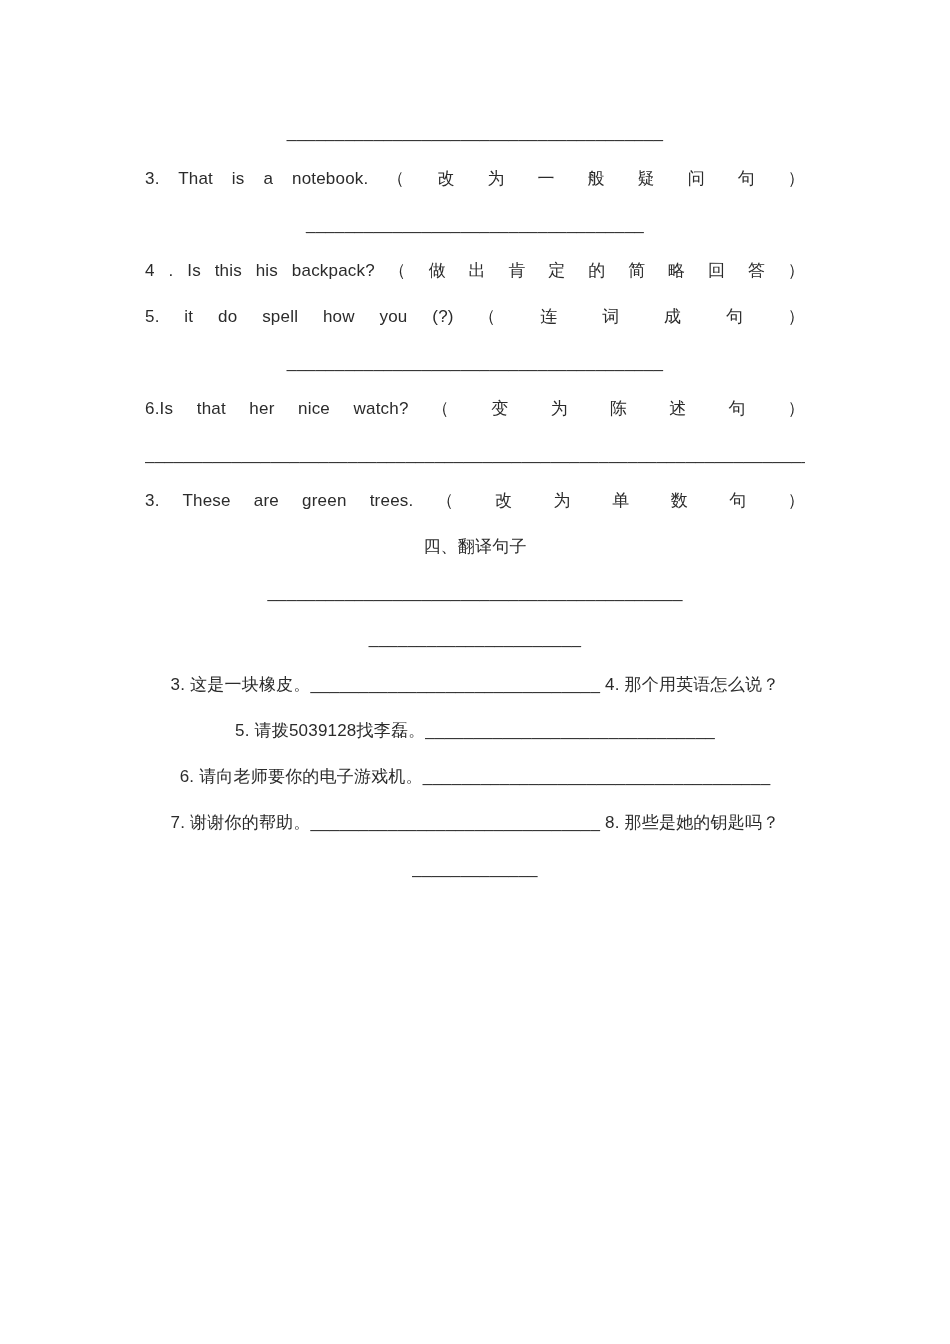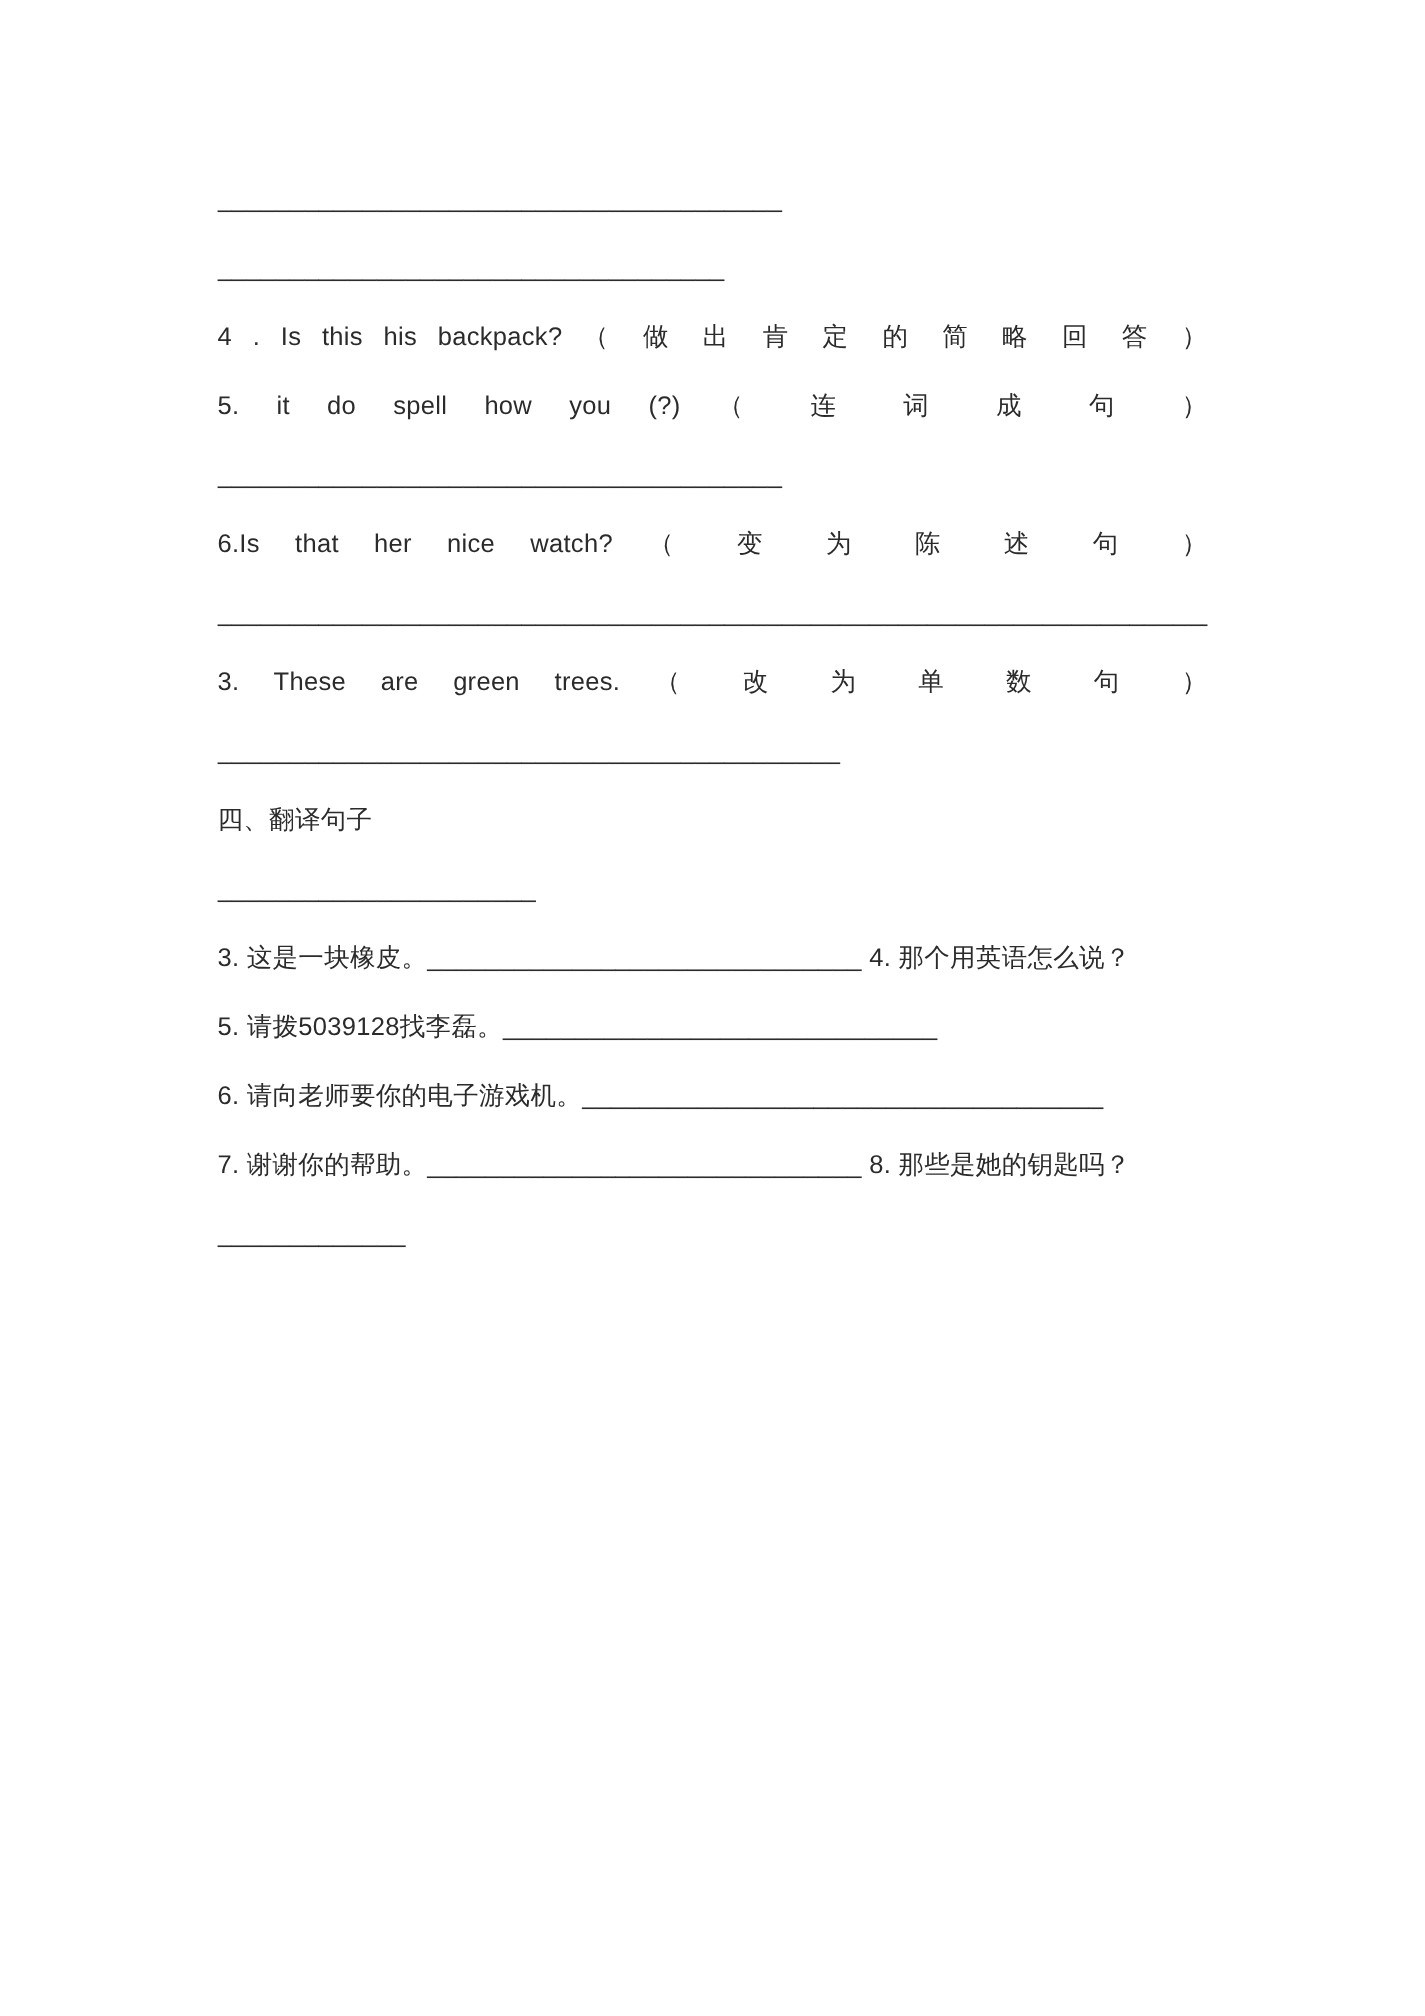--- a/index.html
+++ b/index.html
@@ -26,41 +26,42 @@
     font-size: 17px;
     white-space: pre-wrap;
     overflow: hidden;
     letter-spacing: 0.2px;
   }
   .line.justify {
     text-align: justify;
     text-align-last: justify;
   }
   .line.left {
-    text-align: left;
+    text-align: center;
   }
   .line.heading {
     font-size: 17px;
   }
 </style>
 </head>
 <body>
 
 <div class="content">
   <div id="lines-container">
       <div class="line left">_______________________________________</div>
+      <div class="line justify">3. That is a notebook. （ 改 为 一 般 疑 问 句 ）</div>
       <div class="line left">___________________________________</div>
       <div class="line justify">4 . Is this his backpack? （ 做 出 肯 定 的 简 略 回 答 ）</div>
       <div class="line justify">5. it do spell how you (?) （ 连 词 成 句 ）</div>
       <div class="line left">_______________________________________</div>
       <div class="line justify">6.Is that her nice watch? （ 变 为 陈 述 句 ）</div>
       <div class="line left">______________________________________________________________________</div>
       <div class="line justify">3. These are green trees. （ 改 为 单 数 句 ）</div>
+      <div class="line left heading">四、翻译句子</div>
       <div class="line left">___________________________________________</div>
-      <div class="line left heading">四、翻译句子</div>
       <div class="line left">______________________</div>
       <div class="line left">3. 这是一块橡皮。______________________________ 4. 那个用英语怎么说？</div>
       <div class="line left">5. 请拨5039128找李磊。______________________________</div>
       <div class="line left">6. 请向老师要你的电子游戏机。____________________________________</div>
       <div class="line left">7. 谢谢你的帮助。______________________________ 8. 那些是她的钥匙吗？</div>
       <div class="line left">_____________</div>
     </div>
 </div>
 
 </body></html>

